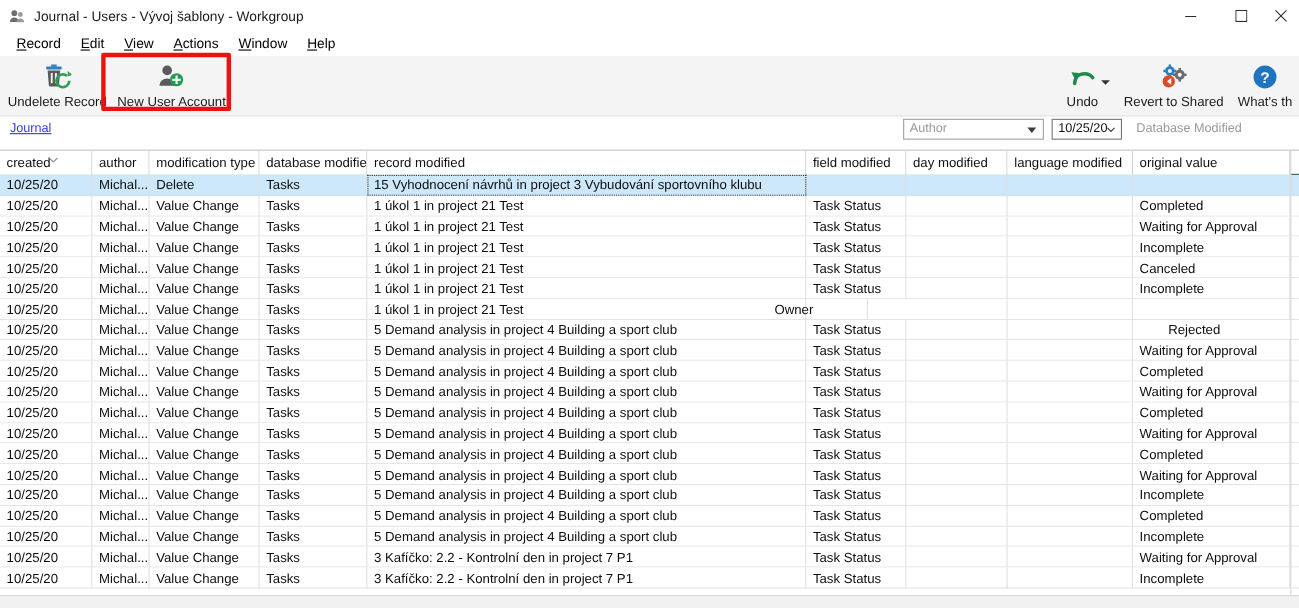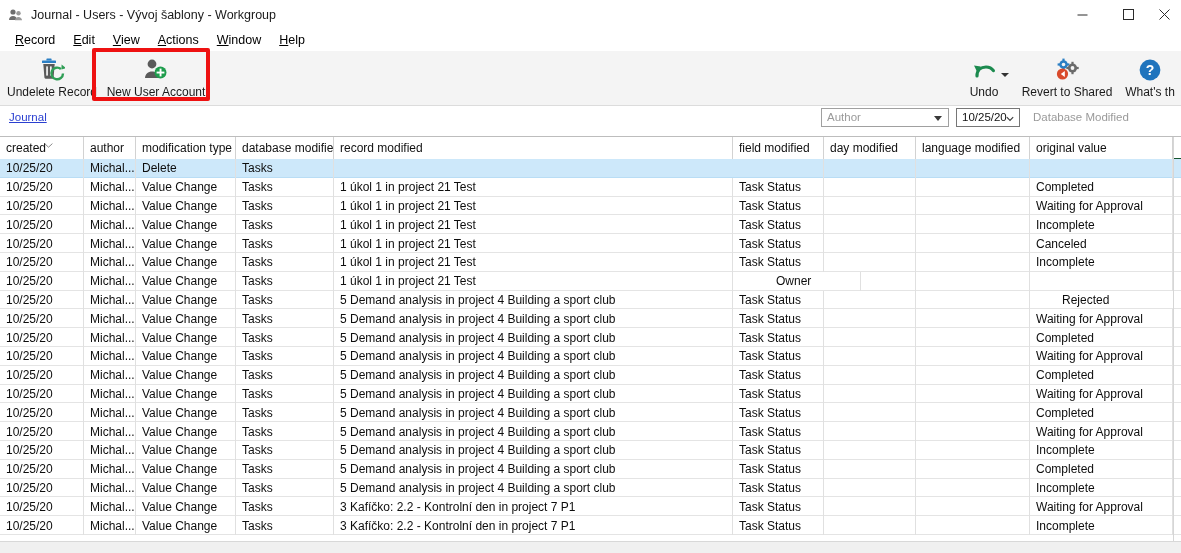--- a/index.html
+++ b/index.html
@@ -443,20 +443,21 @@
       <div class="hcell" style="left: 1030px; width: 143px;">
         <span>original value</span>
       </div>
     </div>
   <div class="rows" id="grid-rows">
       <div class="row selected">
         <div class="cell" style="left: 0px; width: 84px;">10/25/20</div>
         <div class="cell" style="left: 84px; width: 52px;">Michal...</div>
         <div class="cell" style="left: 136px; width: 100px;">Delete</div>
         <div class="cell" style="left: 236px; width: 98px;">Tasks</div>
+        <div class="cell focusring" style="left: 334px; width: 399px;">15 Vyhodnocení návrhů in project 3 Vybudování sportovního klubu</div>
         <div class="cell" style="left: 733px; width: 91px;"></div>
         <div class="cell" style="left: 824px; width: 92px;"></div>
         <div class="cell" style="left: 916px; width: 114px;"></div>
         <div class="cell" style="left: 1030px; width: 143px;"></div>
       </div>
       <div class="row">
         <div class="cell" style="left: 0px; width: 84px;">10/25/20</div>
         <div class="cell" style="left: 84px; width: 52px;">Michal...</div>
         <div class="cell" style="left: 136px; width: 100px;">Value Change</div>
         <div class="cell" style="left: 236px; width: 98px;">Tasks</div>
@@ -509,21 +510,21 @@
         <div class="cell" style="left: 824px; width: 92px;"></div>
         <div class="cell" style="left: 916px; width: 114px;"></div>
         <div class="cell" style="left: 1030px; width: 143px;">Incomplete</div>
       </div>
       <div class="row">
         <div class="cell" style="left: 0px; width: 84px;">10/25/20</div>
         <div class="cell" style="left: 84px; width: 52px;">Michal...</div>
         <div class="cell" style="left: 136px; width: 100px;">Value Change</div>
         <div class="cell" style="left: 236px; width: 98px;">Tasks</div>
         <div class="cell" style="left: 334px; width: 399px;">1 úkol 1 in project 21 Test</div>
-        <div class="cell" style="left: 770px; width: 91px;">Owner</div>
+        <div class="cell" style="left: 698px; width: 91px;">Owner</div>
         <div class="cell" style="left: 824px; width: 92px;"></div>
         <div class="cell" style="left: 916px; width: 114px;"></div>
         <div class="cell" style="left: 1030px; width: 143px;"></div>
       </div>
       <div class="row">
         <div class="cell" style="left: 0px; width: 84px;">10/25/20</div>
         <div class="cell" style="left: 84px; width: 52px;">Michal...</div>
         <div class="cell" style="left: 136px; width: 100px;">Value Change</div>
         <div class="cell" style="left: 236px; width: 98px;">Tasks</div>
         <div class="cell" style="left: 334px; width: 399px;">5 Demand analysis in project 4 Building a sport club</div>

